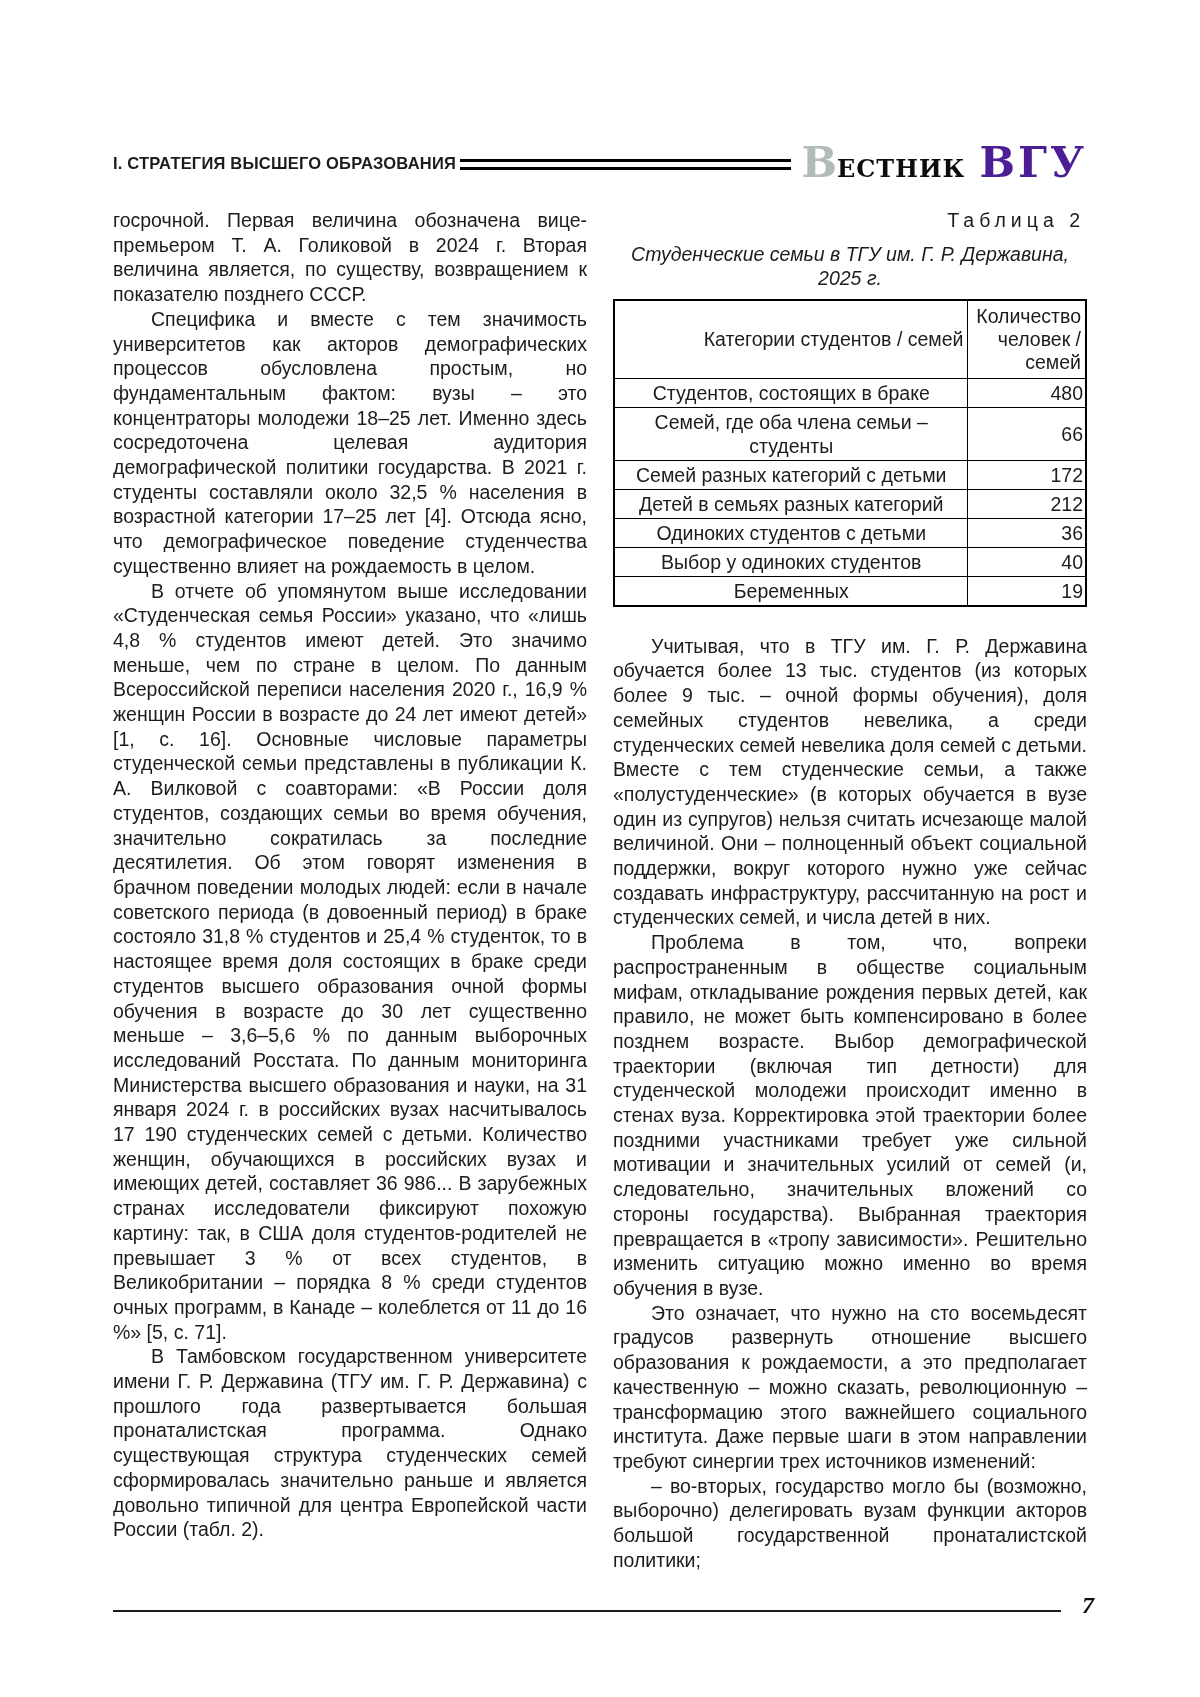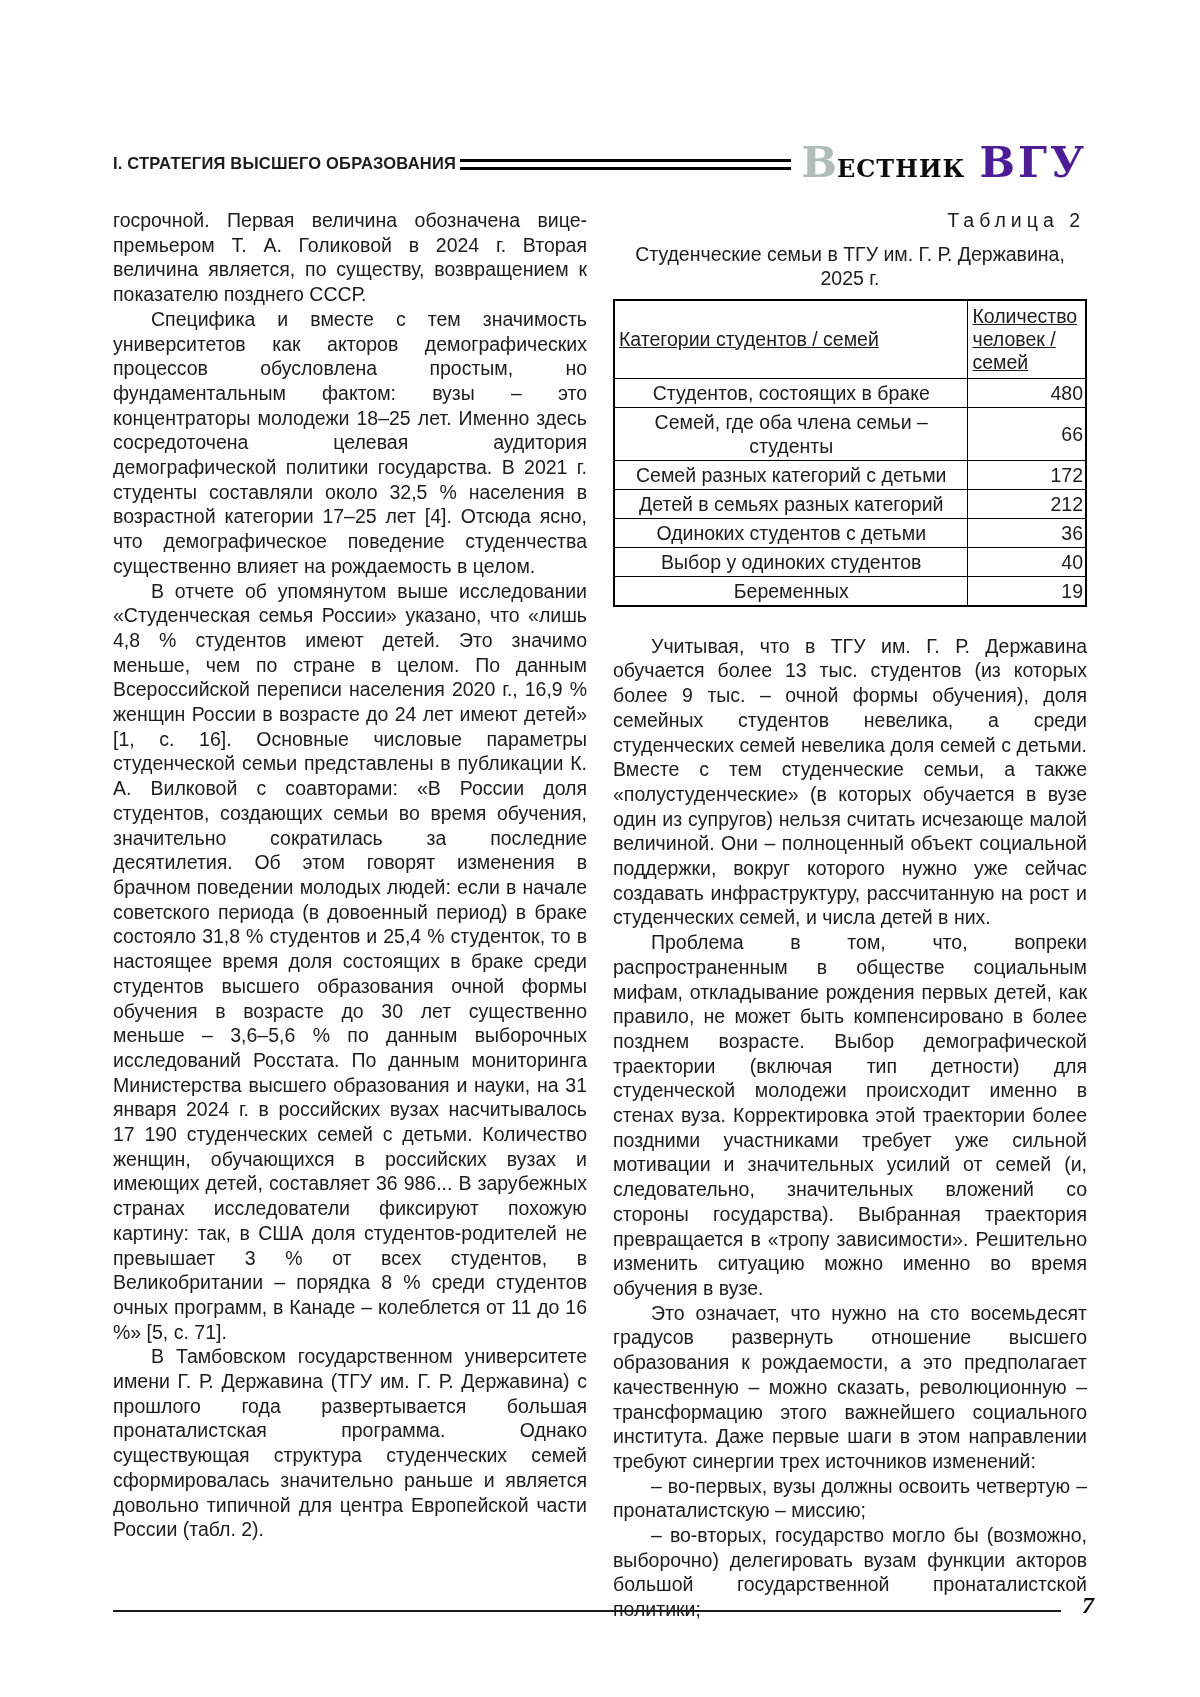--- a/index.html
+++ b/index.html
@@ -66,20 +66,21 @@
   .para.no-indent { text-indent: 0; }
 
   
   .table-label {
     text-align: right;
     letter-spacing: 5px;
     font-size: 19.5px;
     margin: 0 2px 9px 0;
   }
   .table-caption {
+    font-style: italic;
     text-align: center;
     font-size: 19.5px;
     line-height: 24px;
     margin-bottom: 9px;
     hyphens: none;
     -webkit-hyphens: none;
   }
   table.data-table {
     width: 100%;
     border-collapse: collapse;
@@ -88,25 +89,24 @@
     margin-bottom: 27px;
   }
   .data-table th, .data-table td {
     border: 1.6px solid #000;
     font-weight: normal;
     font-size: 19.5px;
     hyphens: none;
     -webkit-hyphens: none;
   }
   .data-table th {
-    text-align: left;
+    text-align: right;
     vertical-align: middle;
     line-height: 23px;
     padding: 4px 4px;
-    text-decoration: underline;
   }
   .data-table td {
     text-align: center;
     line-height: 24px;
     padding: 2px 8px;
   }
   .data-table td.num { text-align: right; padding: 2px 2px; }
   .w-cat { width: 76%; }
   .w-num { width: 24%; }
 
@@ -192,20 +192,19 @@
         <tr>
           <td>Беременных</td>
           <td class="num">19</td>
         </tr>
       </tbody>
     </table>
 
     <p class="para">Учитывая, что в ТГУ им. Г. Р. Державина обучается более 13 тыс. студентов (из которых более 9 тыс. – очной формы обучения), доля семейных студентов невелика, а среди студенческих семей невелика доля семей с детьми. Вместе с тем студенческие семьи, а также «полустуденческие» (в которых обучается в вузе один из супругов) нельзя считать исчезающе малой величиной. Они – полноценный объект социальной поддержки, вокруг которого нужно уже сейчас создавать инфраструктуру, рассчитанную на рост и студенческих семей, и числа детей в них.</p>
     <p class="para">Проблема в том, что, вопреки распространенным в обществе социальным мифам, откладывание рождения первых детей, как правило, не может быть компенсировано в более позднем возрасте. Выбор демографической траектории (включая тип детности) для студенческой молодежи происходит именно в стенах вуза. Корректировка этой траектории более поздними участниками требует уже сильной мотивации и значительных усилий от семей (и, следовательно, значительных вложений со стороны государства). Выбранная траектория превращается в «тропу зависимости». Решительно изменить ситуацию можно именно во время обучения в вузе.</p>
     <p class="para">Это означает, что нужно на сто восемьдесят градусов развернуть отношение высшего образования к рождаемости, а это предполагает качественную – можно сказать, революционную – трансформацию этого важнейшего социального института. Даже первые шаги в этом направлении требуют синергии трех источников изменений:</p>
-    <p class="para">– во-первых, вузы должны освоить четвертую – пронаталистскую – миссию;</p>
     <p class="para">– во-вторых, государство могло бы (возможно, выборочно) делегировать вузам функции акторов большой государственной пронаталистской политики;</p>
   </section>
 
   <div class="footer-rule"></div>
   <div class="page-number">7</div>
 
 </div>
 
 </body></html>

